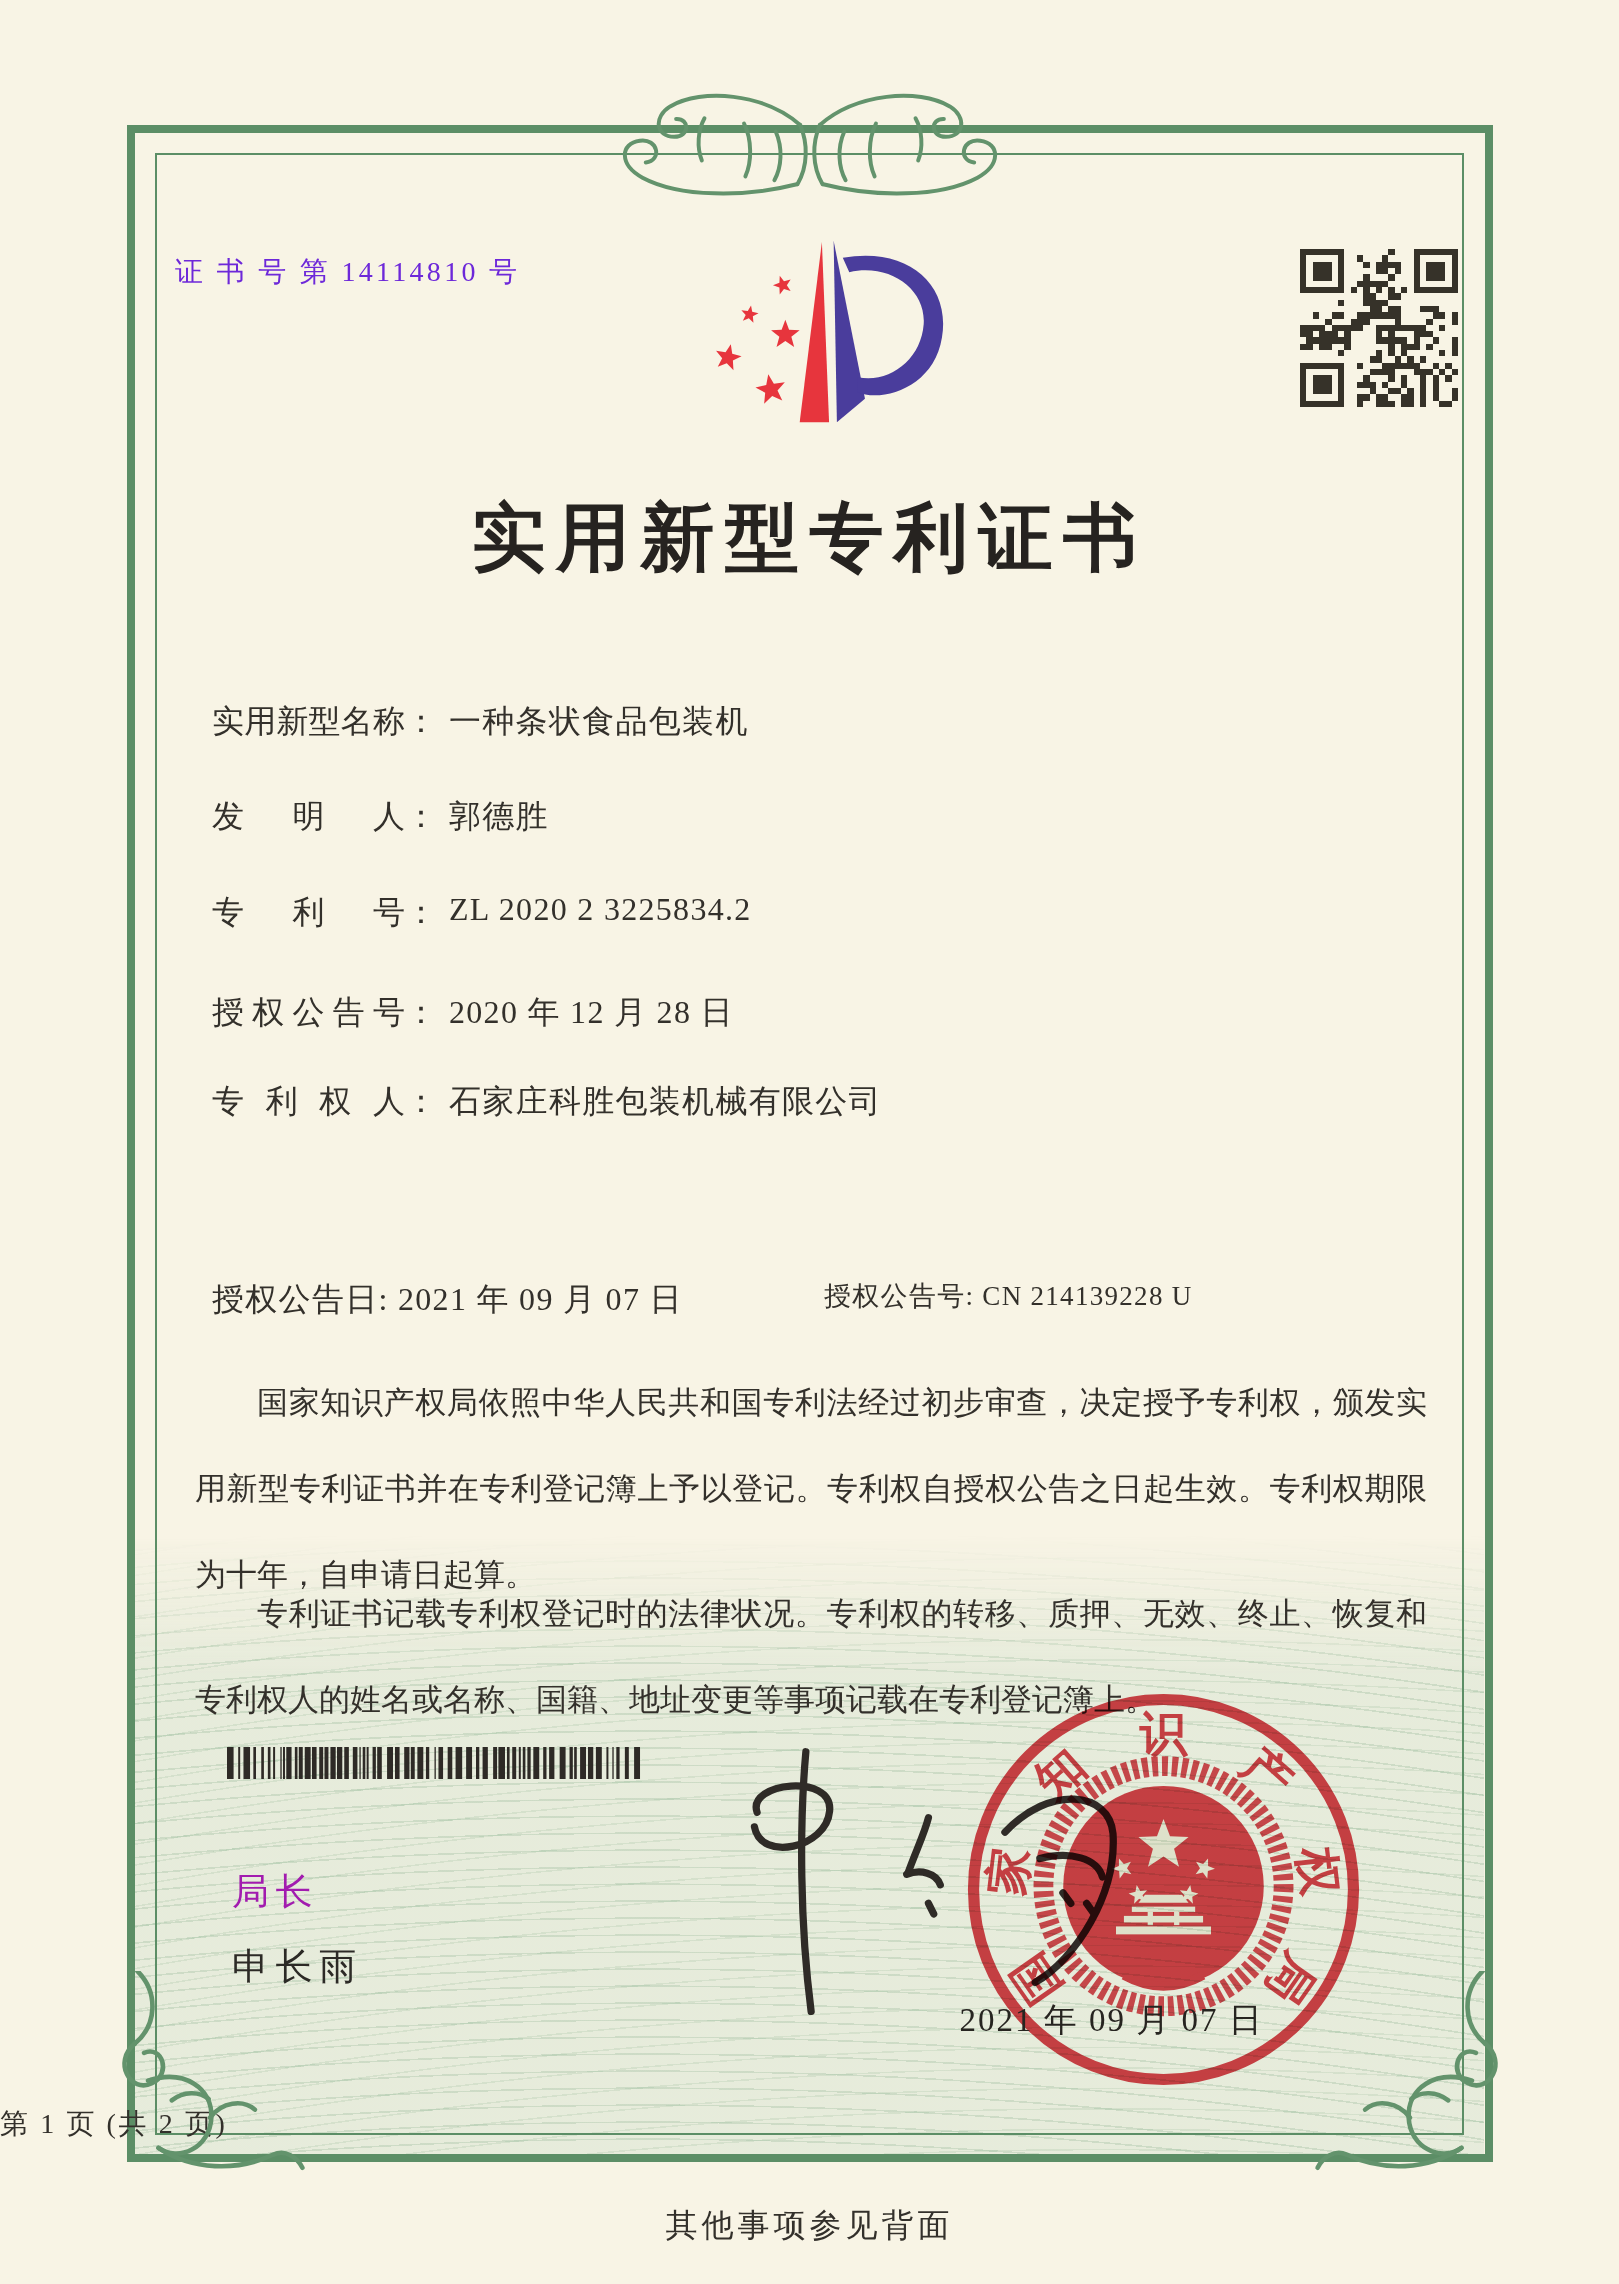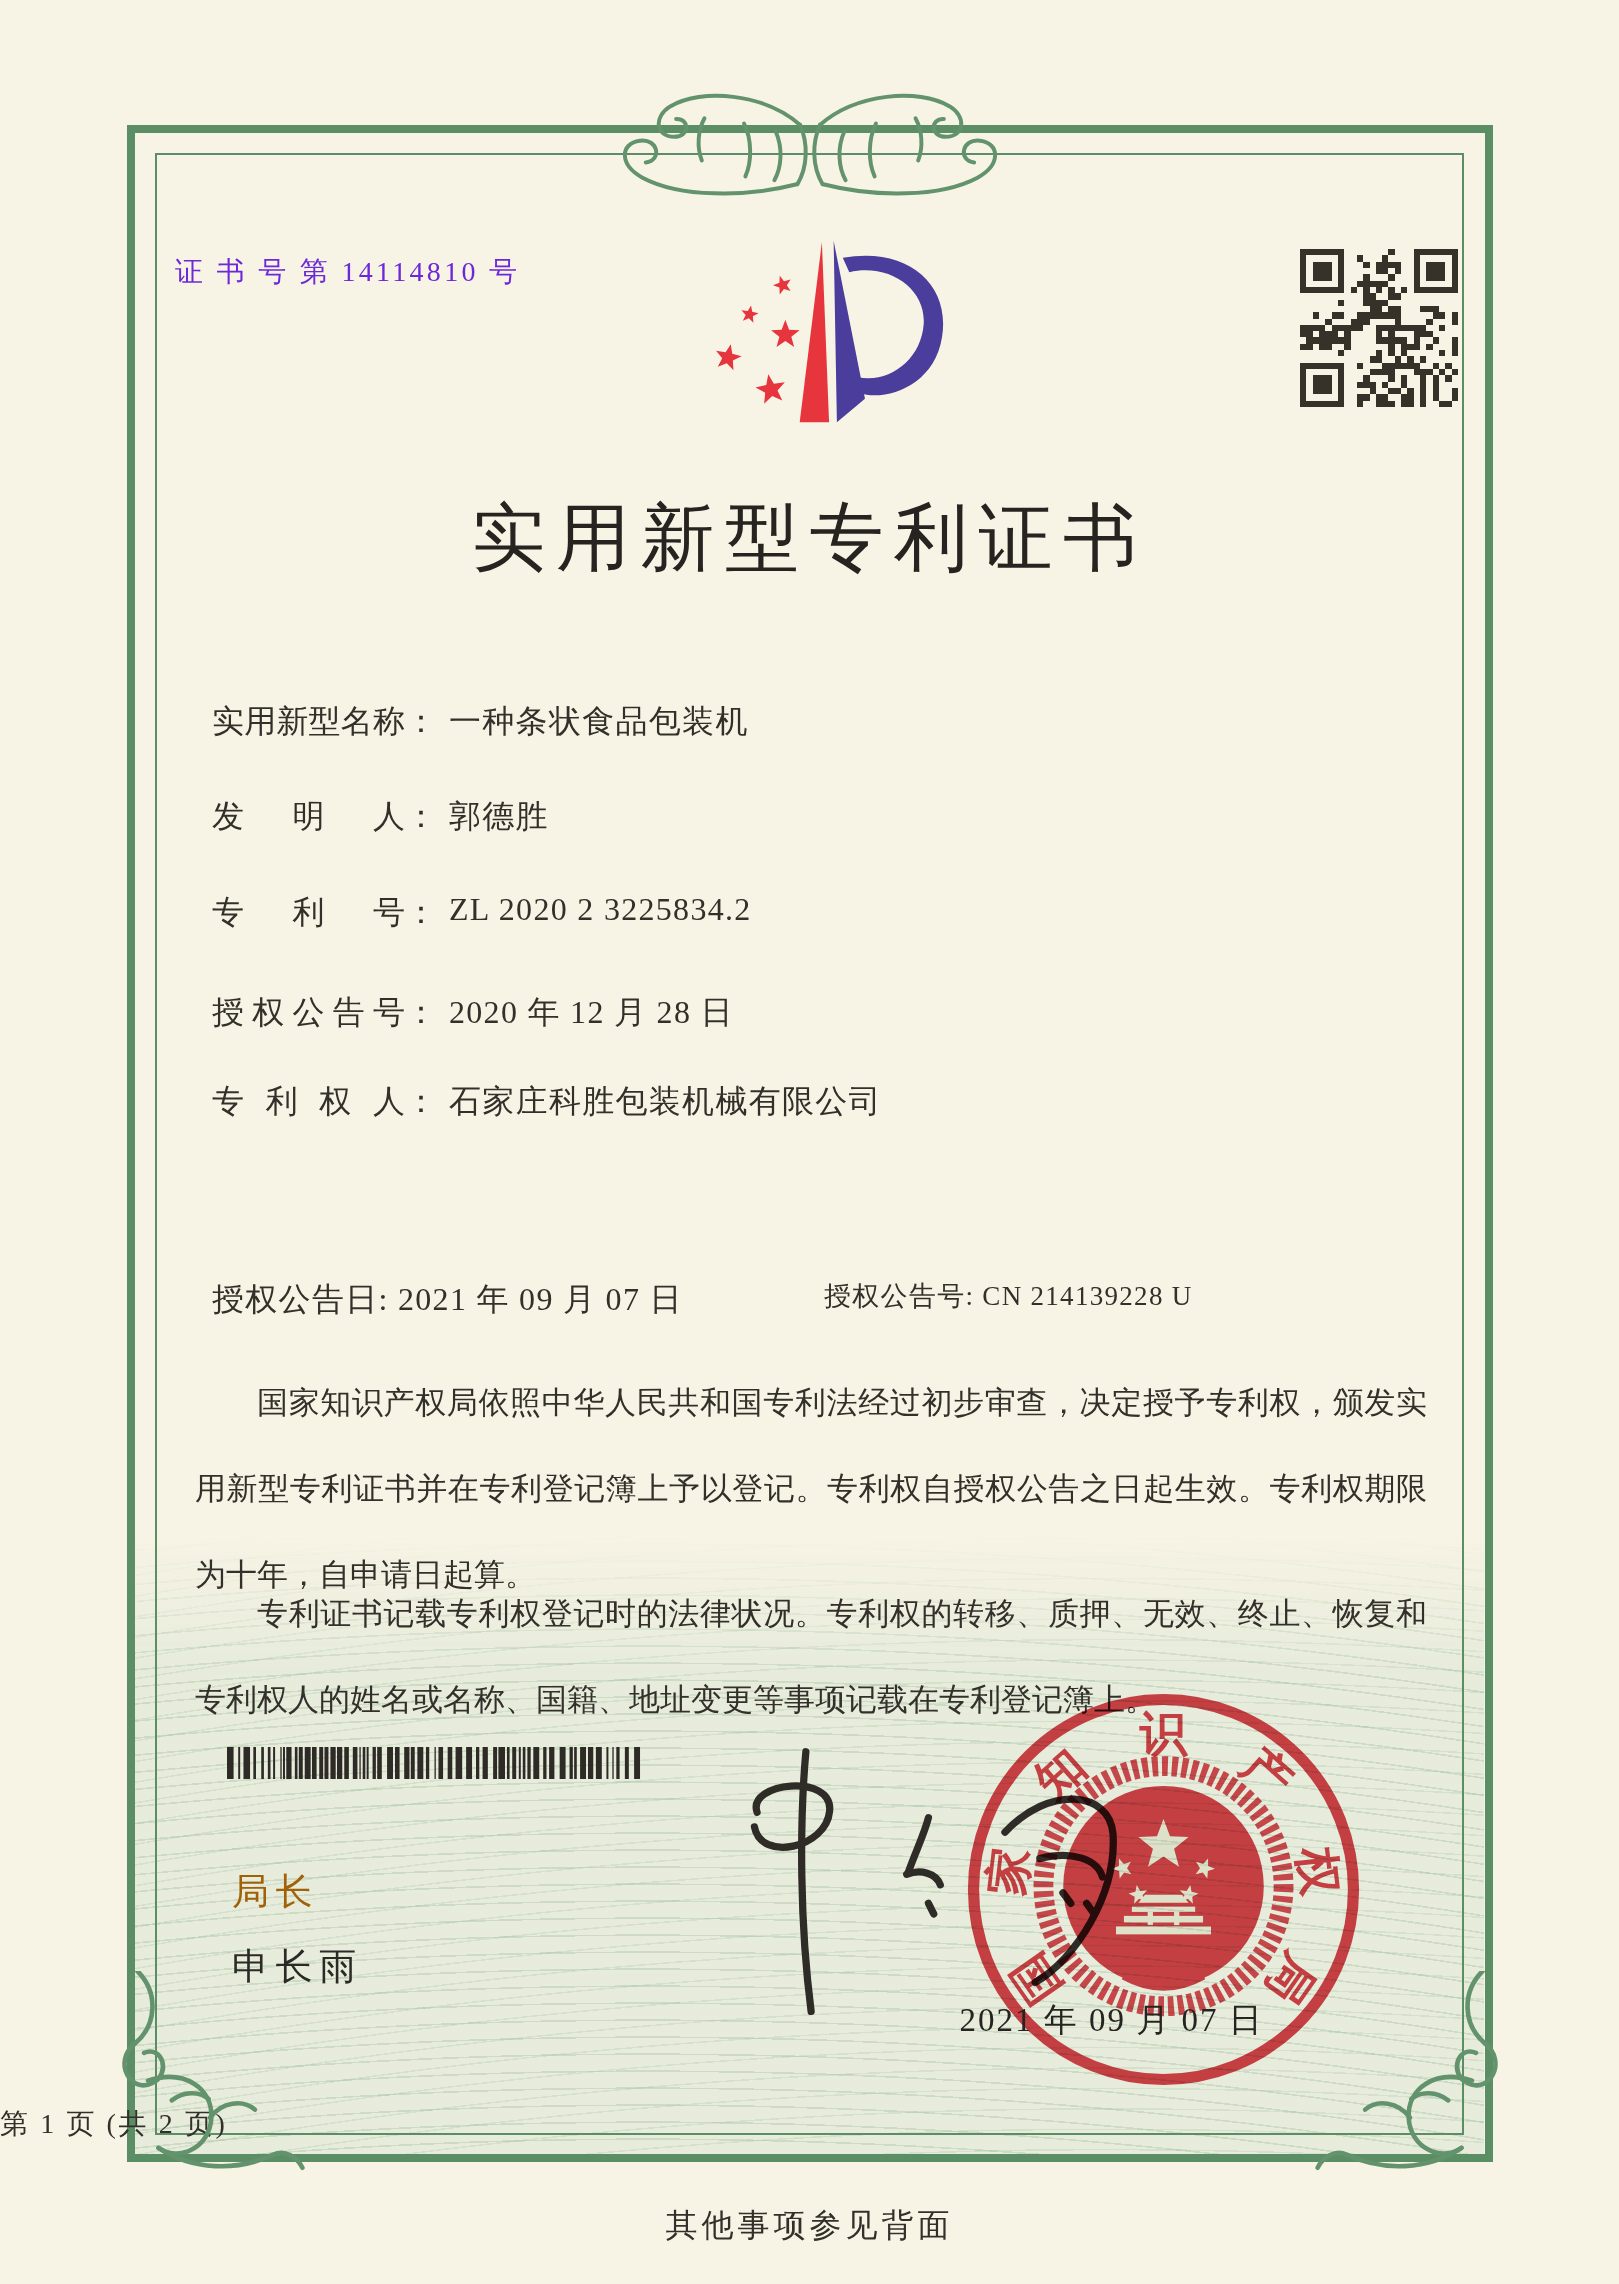--- a/index.html
+++ b/index.html
@@ -20,34 +20,34 @@
     mask-image:linear-gradient(to bottom, transparent 0, #000 138px);
   }
   
   .frame-outer{position:absolute; left:127px; top:125px; width:1366px; height:2037px; border:8.6px solid #5c8e66; box-sizing:border-box;}
   .frame-inner{position:absolute; left:155px; top:153px; width:1309px; height:1982px; border:2px solid #5c8e66; box-sizing:border-box;}
   .orn{position:absolute; stroke:#63936c; fill:none; stroke-linecap:round; stroke-linejoin:round;}
   .cert-no{position:absolute; left:175px; top:253px; font-size:28px; letter-spacing:3.3px; color:#6d28d9;}
   .logo{position:absolute; left:694px; top:186px; width:261px; height:261px;}
   .qr{position:absolute; left:1300px; top:249px; width:158px; height:158px;}
   .title{position:absolute; left:0; top:489px; width:100%; margin:0; text-align:center;
-    font-size:74px; font-weight:400; letter-spacing:10.5px; color:#262320;}
+    font-size:74px; font-weight:700; letter-spacing:10.5px; color:#262320;}
   .frow{position:absolute; left:212px; font-size:32px; white-space:nowrap; color:#33302b;}
   .flabel{display:inline-block; width:193px; text-align:justify; text-align-last:justify; vertical-align:top;}
   .fcolon{display:inline-block; vertical-align:top;}
   .fvalue{display:inline-block; vertical-align:top; margin-left:12px; letter-spacing:1.3px;}
   .addrblock{white-space:normal; width:969px; line-height:51px;}
   .grant-left{position:absolute; left:212px; top:1278px; font-size:32px; letter-spacing:1.3px; color:#33302b;}
   .grant-right{position:absolute; left:824px; top:1278px; font-size:27px; letter-spacing:1.3px; color:#33302b;}
   .bodytext{position:absolute; left:195px; width:1232px; margin:0; font-size:31px; line-height:86px;
     text-indent:2em; text-align:justify; color:#33302b;}
   .p1{top:1360px;}
   .p2{top:1571px;}
   .barcode{position:absolute; left:227px; top:1747px; width:415px; height:32px;}
-  .director-title{position:absolute; left:232px; top:1867px; font-size:37px; letter-spacing:6.6px; color:#a16207;}
+  .director-title{position:absolute; left:232px; top:1867px; font-size:37px; letter-spacing:6.6px; color:#a21caf;}
   .director-name{position:absolute; left:232px; top:1942px; font-size:37px; letter-spacing:6.6px; color:#2c2a26;}
   .signature{position:absolute; left:707px; top:1733px; width:435px; height:284px;}
   .seal{position:absolute; left:959px; top:1685px; width:409px; height:409px; opacity:.93; mix-blend-mode:multiply;}
   .seal-date{position:absolute; left:940px; top:1998px; width:343px; text-align:center;
     font-size:33px; letter-spacing:2px; color:#262420; z-index:5;}
   .footer-page{position:absolute; left:0; top:2105px; width:100%; text-align:left; font-size:28px; letter-spacing:2.6px; color:#33302b;}
   .back-note{position:absolute; left:0; top:2204px; width:100%; text-align:center; font-size:32px; letter-spacing:4px; color:#33302b;}
 </style>
 </head>
 <body>

